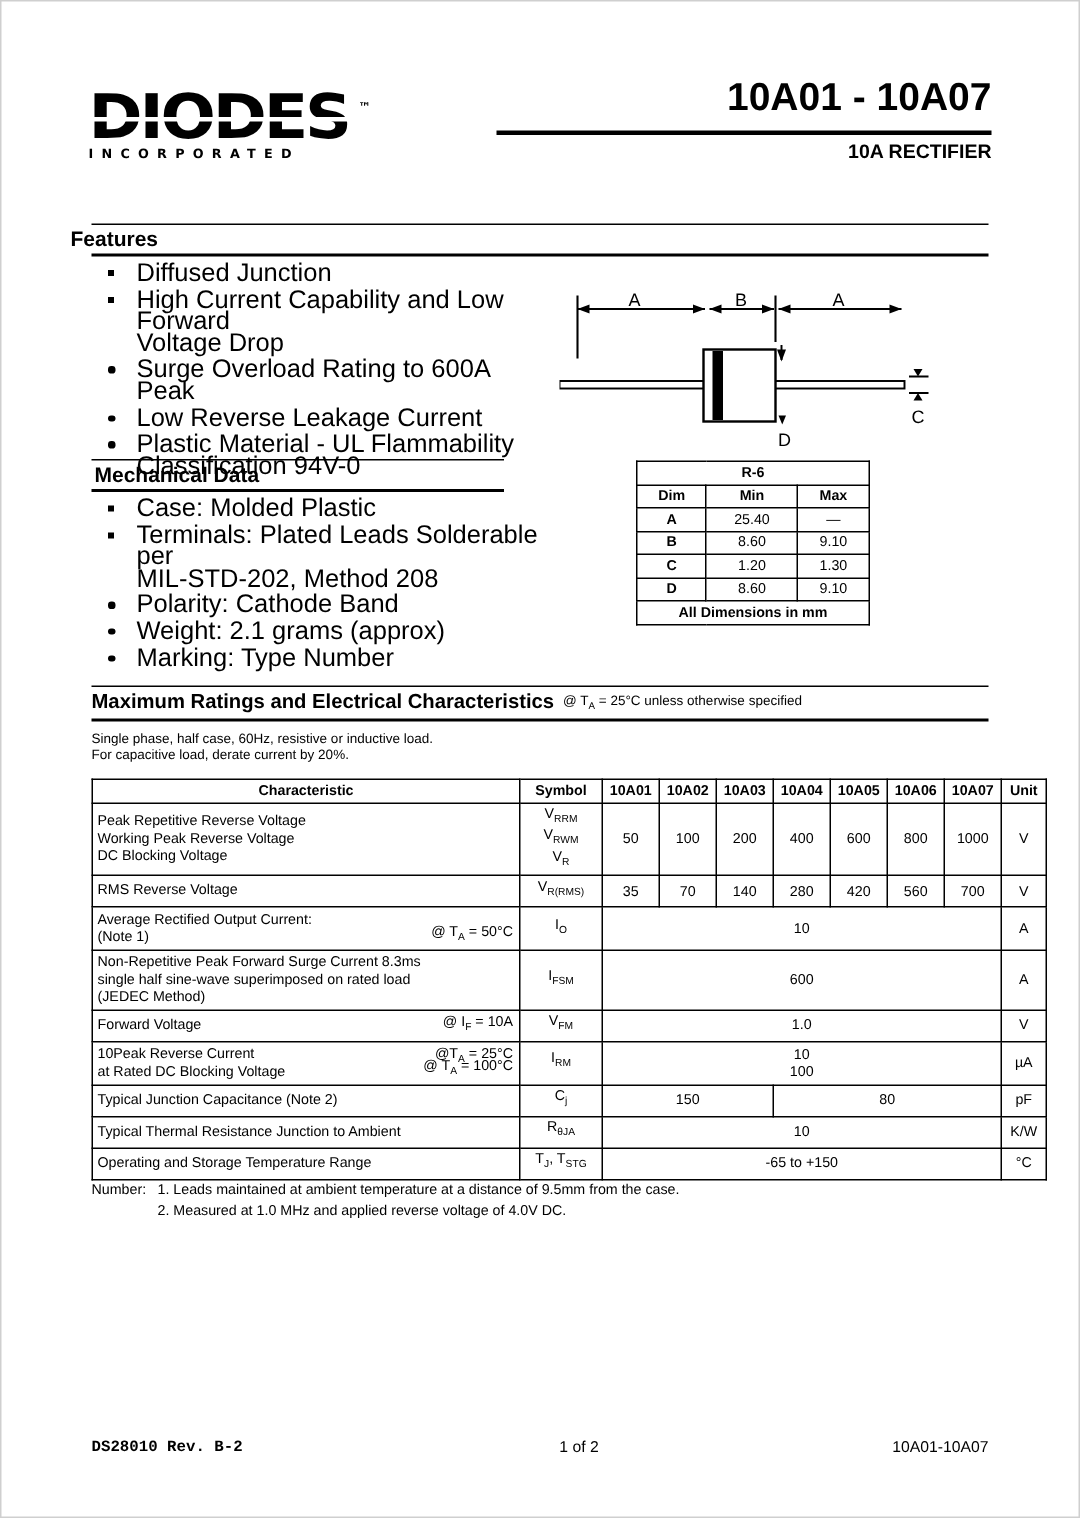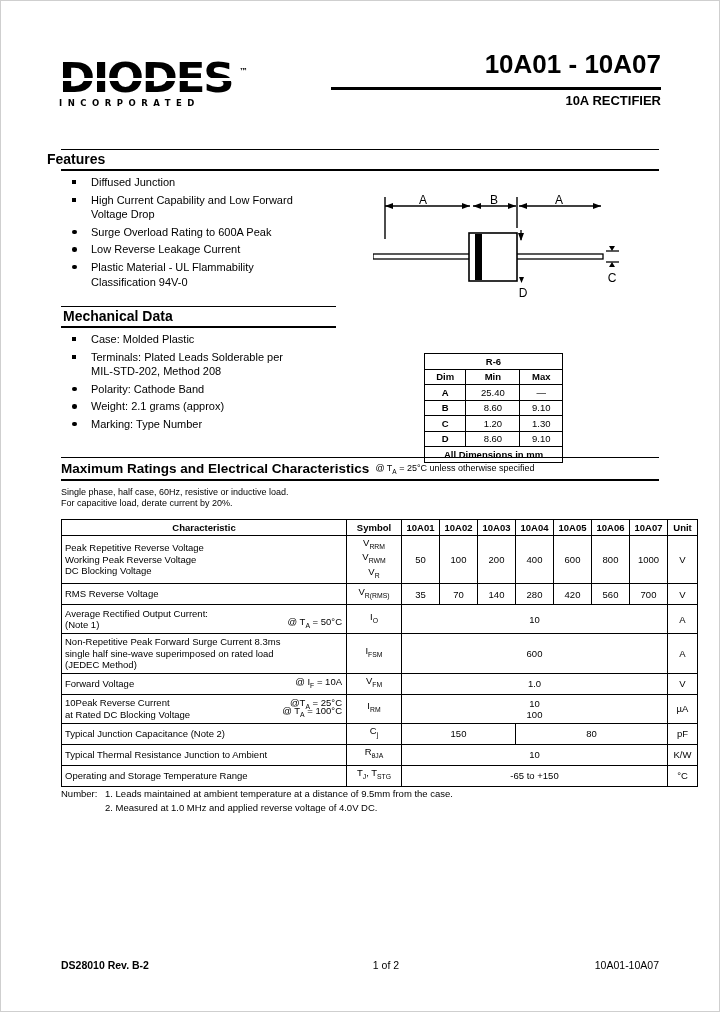--- a/index.html
+++ b/index.html
@@ -81,21 +81,21 @@
 
   
   .sec-head {
     font-weight: bold;
     font-size: 14px;
   }
   .sec-rule-top { background: #000; height: 1px; }
   .sec-rule-bottom { background: #000; height: 2px; }
 
   
-  .bullets { font-size: 11px; line-height: 14.6px; }
+  .bullets { font-size: 17px; line-height: 14.6px; }
   .bullet-row { position: relative; padding-left: 30px; margin-bottom: 3px; }
   .bullet-sq::before {
     content: "";
     position: absolute;
     left: 11px; top: 5px;
     width: 4px; height: 4px;
     background: #000;
   }
   .bullet-dot::before {
     content: "";
@@ -104,24 +104,23 @@
     width: 4.5px; height: 4.5px;
     border-radius: 50%;
     background: #000;
   }
 
   
   #pkg { left: 372px; top: 183px; width: 290px; height: 115px; }
 
   
   #r6 {
-    left: 423px; top: 306px; width: 139px;
+    left: 423px; top: 306px; width: 156px;
     border-collapse: collapse;
     font-size: 9.5px;
-    margin-top: 46px;
   }
   #r6 td, #r6 th {
     border: 1px solid #000;
     text-align: center;
     padding: 1.5px 0 2px 0;
     font-weight: normal;
   }
   #r6 .hd { font-weight: bold; }
   #r6 .dim { font-weight: bold; }
 
@@ -163,21 +162,21 @@
   #maintable .unit { text-align: center; }
   sub { font-size: 0.72em; }
 
   
   #notes { left: 60px; top: 786px; font-size: 9.5px; line-height: 14px; }
   #notes .nrow { padding-left: 44px; position: relative; }
   #notes .nrow .nlab2 { position: absolute; left: 0; top: 0; }
 
   
   #footer { left: 60px; top: 958px; width: 598px; font-size: 10.5px; font-weight: bold; }
-  #footer .left { position: absolute; left: 0; top: 0; }
+  #footer .left { position: absolute; left: 0; top: 0; font-family: Liberation Mono, monospace; }
   #footer .center { position: absolute; left: 0; top: 0; width: 598px; text-align: center; font-weight: normal; margin-left: 26px;}
   #footer .right { position: absolute; right: 0; top: 0; font-weight: normal;}
 </style>
 </head>
 <body>
 
 <div id="page">
 
   <div class="abs" id="logo-block">
     <div id="logo-wordmark">

